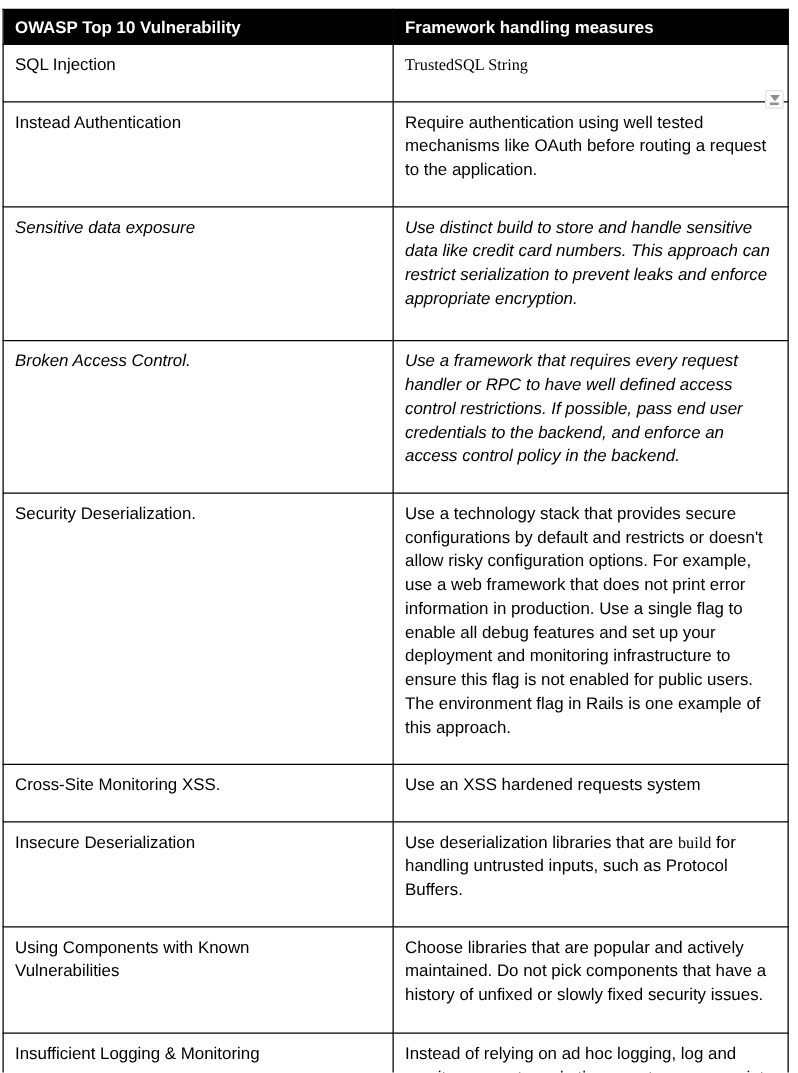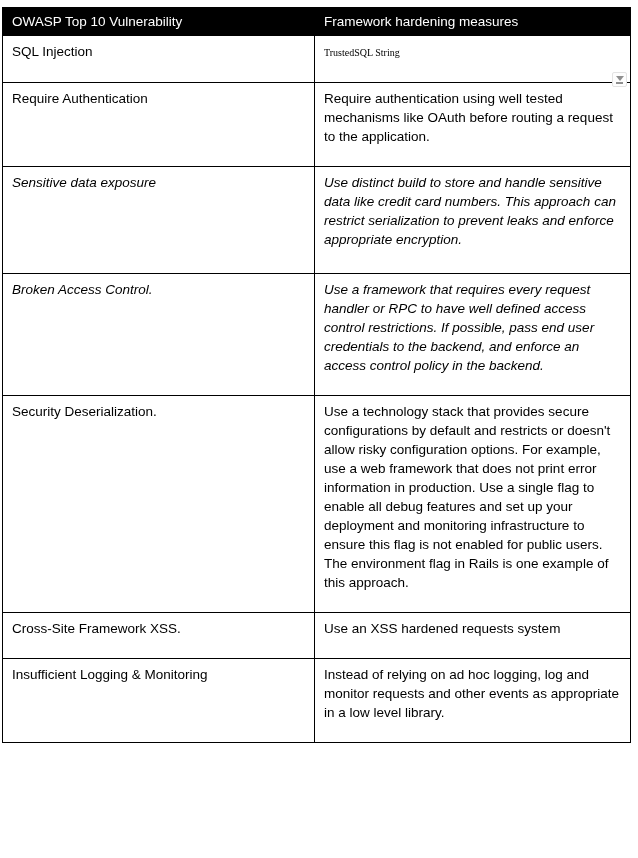--- a/index.html
+++ b/index.html
@@ -21,38 +21,38 @@
     border-collapse: collapse;
     table-layout: fixed;
   }
   col.col-vuln    { width: 312px; }
   col.col-measure { width: 316px; }
   th, td { border: 1px solid #000000; }
   th {
     background: #000000;
     color: #ffffff;
     font-size: 13.5px;
-    font-weight: normal;
+    font-weight: bold;
     text-align: left;
     vertical-align: middle;
     height: 27px;
     padding: 0 6px 0 9px;
     margin-top: 24px;
   }
   td {
     vertical-align: top;
     font-size: 13.5px;
     line-height: 19px;
     padding: 6px 8px 20px 9px;
     background: #ffffff;
   }
   td.vuln-cell { padding-right: 60px; }
   .serif {
     font-family: "Liberation Serif", serif;
-    font-size: 10px;
+    font-size: 13px;
   }
   .marker {
     position: absolute;
     left: 612px; top: 72px;
     width: 15px; height: 15px;
     background: #fdfdfd;
     border: 1px solid #e3e3e3;
     border-radius: 2px;
     box-sizing: border-box;
     cursor: pointer;
@@ -76,47 +76,55 @@
 <div class="page">
 
   <table class="owasp">
     <colgroup>
         <col class="col-vuln">
         <col class="col-measure">
       </colgroup>
     <thead>
       <tr>
         <th>OWASP Top 10 Vulnerability</th>
-        <th>Framework hardening measures</th>
+        <th>Framework handling measures</th>
       </tr>
     </thead>
     <tbody id="table-body">
         <tr style="height: 36px;">
     <td class="vuln-cell">SQL Injection</td>
     <td class="measure-cell"><span class="serif">TrustedSQL String</span></td>
   </tr>
         <tr style="height: 68px;">
-    <td class="vuln-cell">Require Authentication</td>
+    <td class="vuln-cell">Instead Authentication</td>
     <td class="measure-cell"><span>Require authentication using well tested mechanisms like OAuth before routing a request to the application.</span></td>
   </tr>
         <tr style="height: 107px; font-style: italic;">
     <td class="vuln-cell">Sensitive data exposure</td>
     <td class="measure-cell"><span>Use distinct build to store and handle sensitive data like credit card numbers. This approach can restrict serialization to prevent leaks and enforce appropriate encryption.</span></td>
   </tr>
         <tr style="height: 103px; font-style: italic;">
     <td class="vuln-cell">Broken Access Control.</td>
     <td class="measure-cell"><span>Use a framework that requires every request handler or RPC to have well defined access control restrictions. If possible, pass end user credentials to the backend, and enforce an access control policy in the backend.</span></td>
   </tr>
         <tr style="height: 191px;">
     <td class="vuln-cell">Security Deserialization.</td>
     <td class="measure-cell"><span>Use a technology stack that provides secure configurations by default and restricts or doesn't allow risky configuration options. For example, use a web framework that does not print error information in production. Use a single flag to enable all debug features and set up your deployment and monitoring infrastructure to ensure this flag is not enabled for public users. The environment flag in Rails is one example of this approach.</span></td>
   </tr>
         <tr style="height: 32px;">
-    <td class="vuln-cell">Cross-Site Framework XSS.</td>
+    <td class="vuln-cell">Cross-Site Monitoring XSS.</td>
     <td class="measure-cell"><span>Use an XSS hardened requests system</span></td>
+  </tr>
+        <tr style="height: 70px;">
+    <td class="vuln-cell">Insecure Deserialization</td>
+    <td class="measure-cell"><span>Use deserialization libraries that are </span><span class="serif">build</span><span> for handling untrusted inputs, such as Protocol Buffers.</span></td>
+  </tr>
+        <tr style="height: 85px;">
+    <td class="vuln-cell">Using Components with Known Vulnerabilities</td>
+    <td class="measure-cell"><span>Choose libraries that are popular and actively maintained. Do not pick components that have a history of unfixed or slowly fixed security issues.</span></td>
   </tr>
         <tr style="height: 70px;">
     <td class="vuln-cell">Insufficient Logging &amp; Monitoring</td>
     <td class="measure-cell"><span>Instead of relying on ad hoc logging, log and monitor requests and other events as appropriate in a low level library.</span></td>
   </tr>
       </tbody>
   </table>
 
   <div class="marker" title="">
     <div class="marker-triangle"></div>

